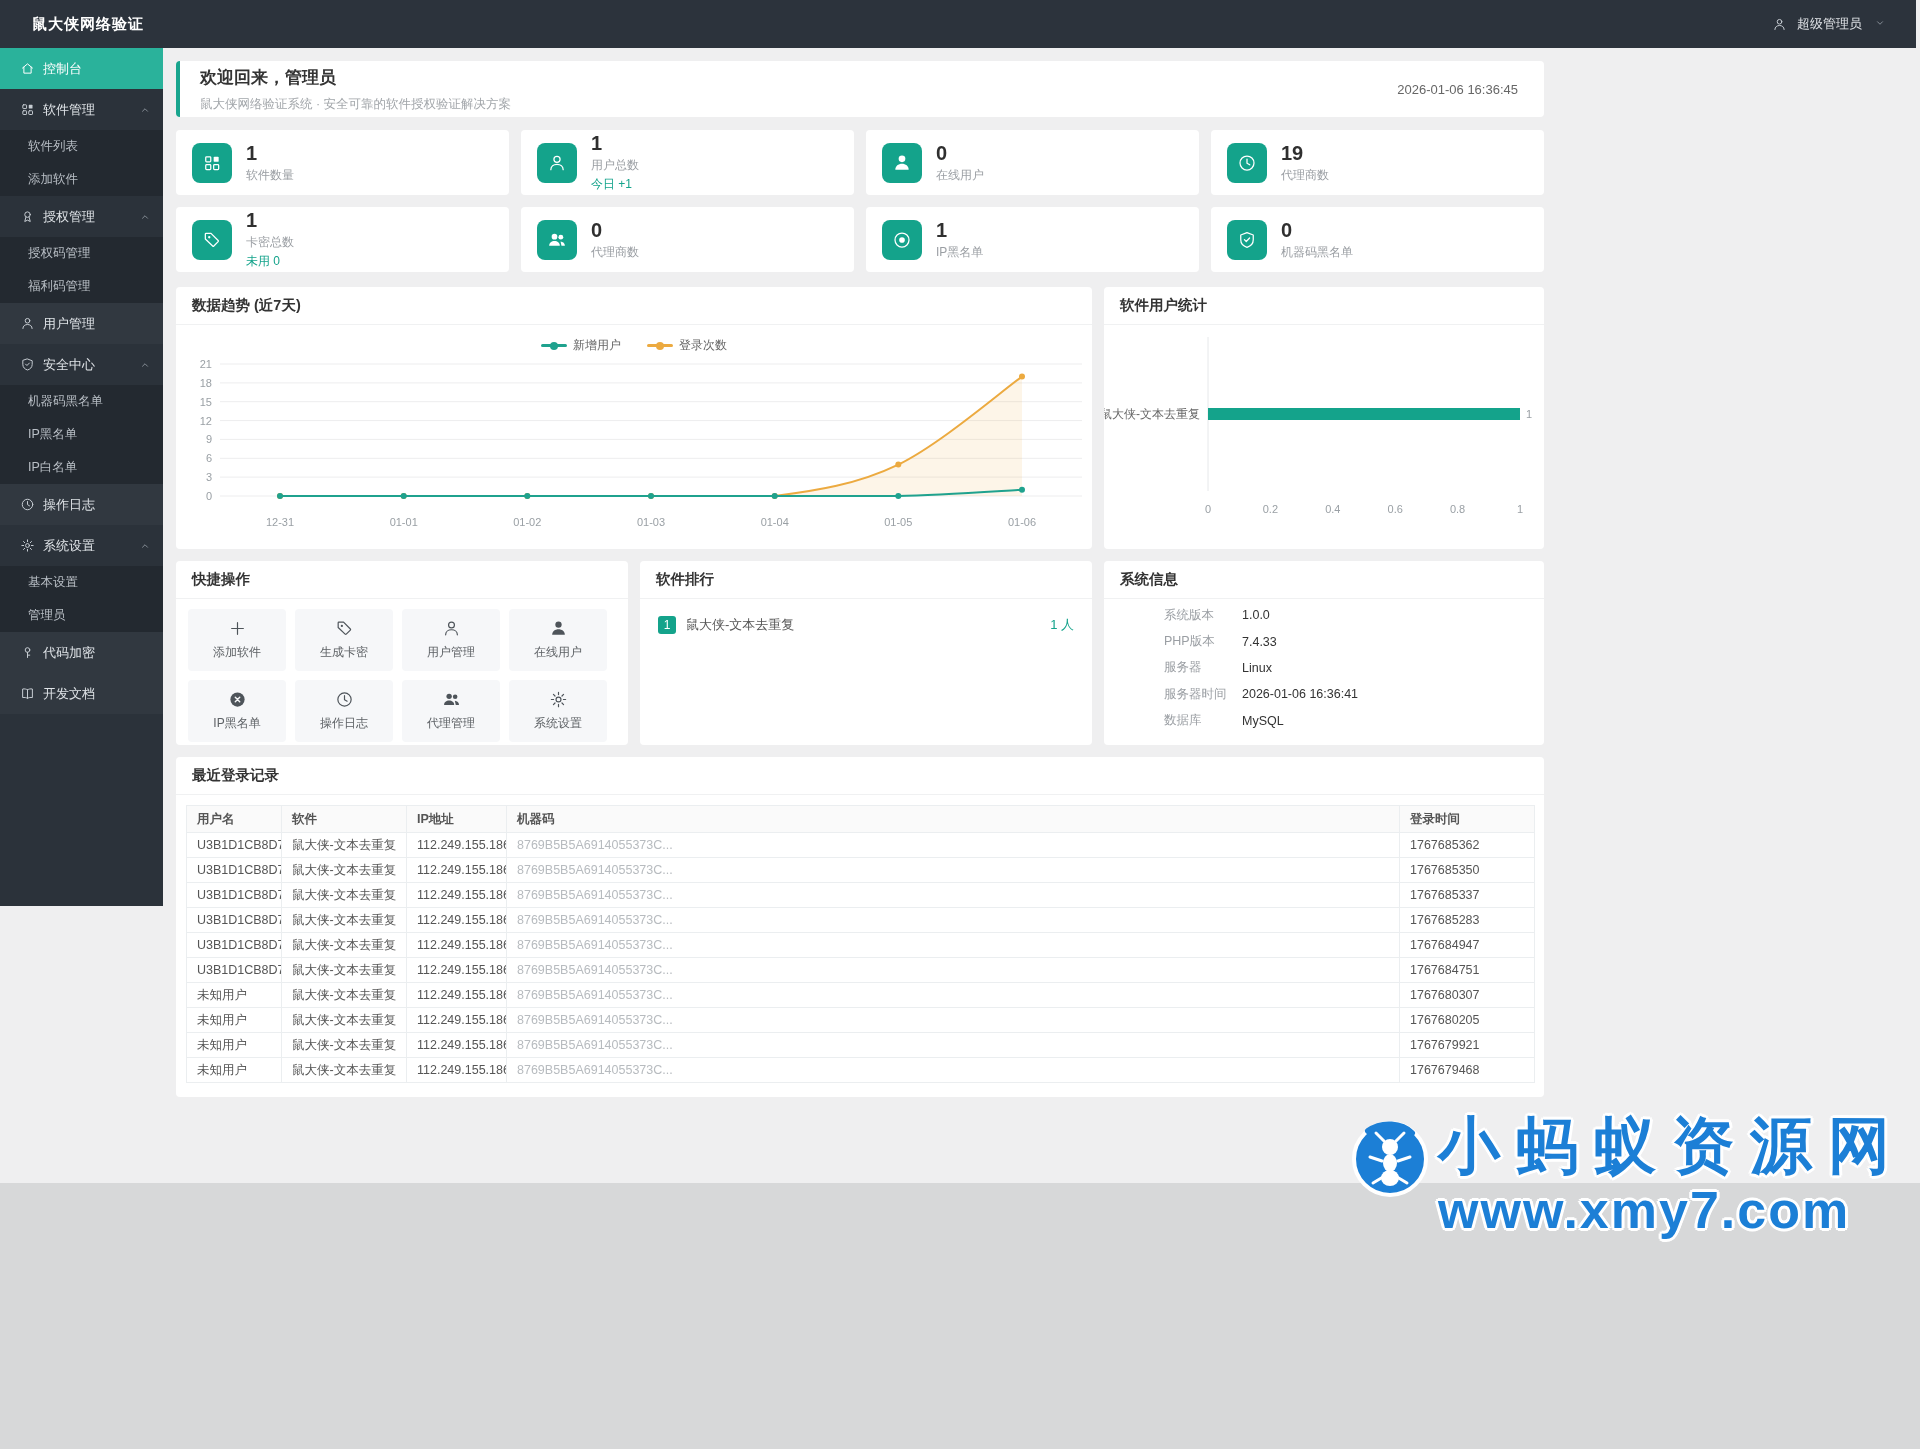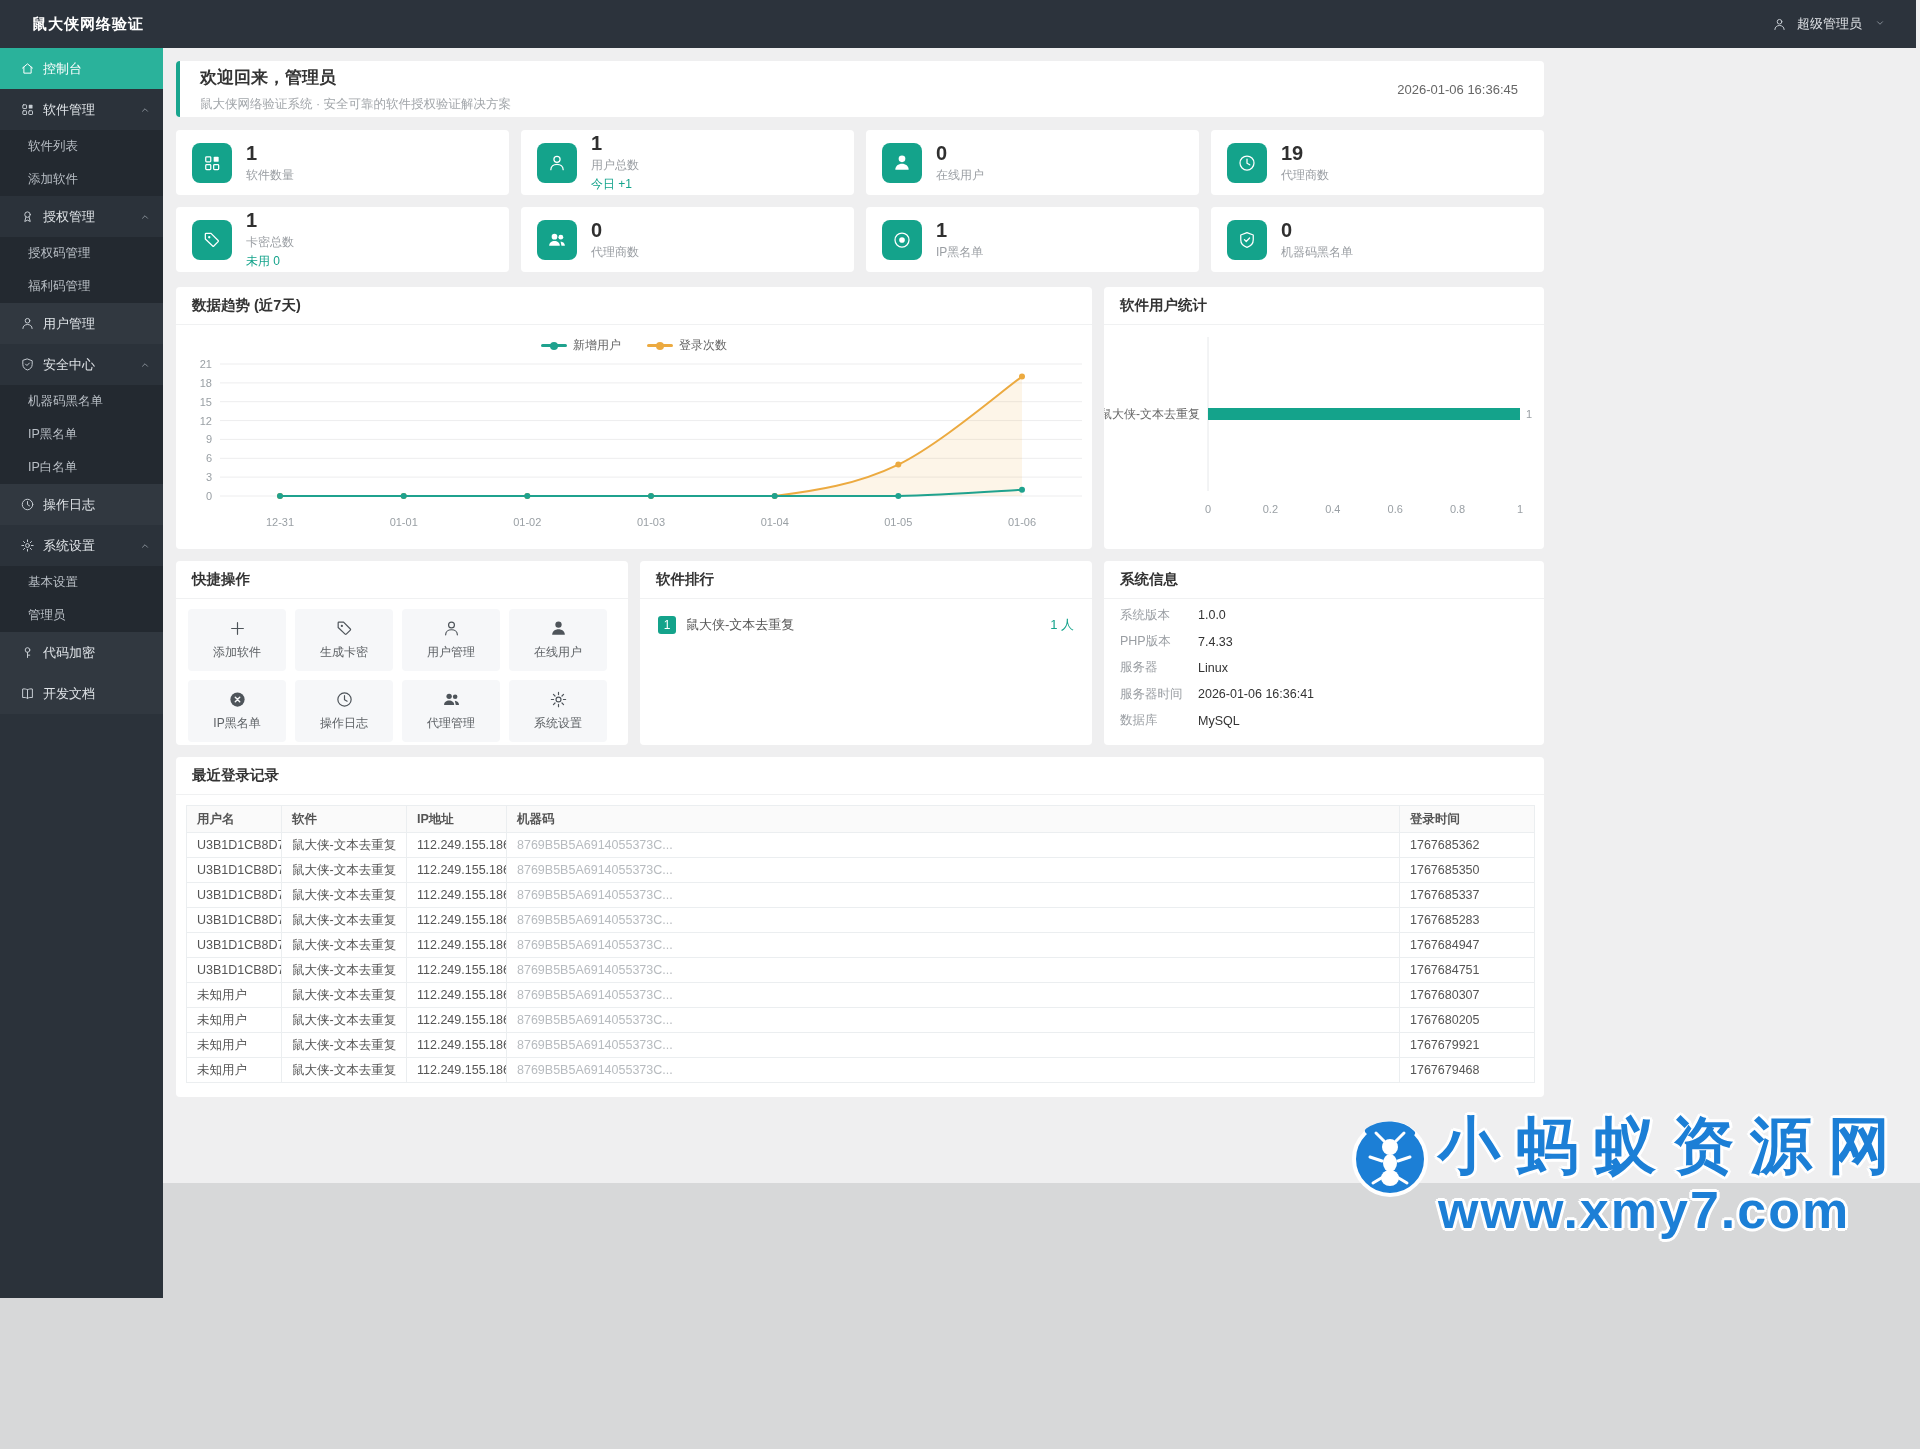--- a/index.html
+++ b/index.html
@@ -7,21 +7,21 @@
   body { font-family:"Liberation Sans","DejaVu Sans",sans-serif; background:#d7d8d9; position:relative; overflow:hidden; color:#333; }
   .app { position:absolute; left:0; top:0; width:1920px; height:1183px; background:#efeff0; }
 
   
   .topbar { position:absolute; left:0; top:0; width:1916px; height:48px; background:#2c333c; display:flex; align-items:center; justify-content:space-between; padding:0 30px 0 32px; z-index:5; }
   .brand { color:#fff; font-size:15px; font-weight:bold; letter-spacing:1px; }
   .user-menu { display:flex; align-items:center; gap:10px; color:#dfe2e6; font-size:13px; cursor:pointer; }
   .user-menu .chev { color:#9aa2ab; margin-left:2px; }
 
   
-  .sidebar { position:absolute; left:0; top:48px; width:163px; height:1250px; background:#2b323a; z-index:4; }
+  .sidebar { position:absolute; left:0; top:48px; width:163px; height:858px; background:#2b323a; z-index:4; }
   .side-item,.side-group { height:41px; display:flex; align-items:center; gap:8px; padding:0 12px 0 20px; color:#dfe3e7; font-size:13px; cursor:pointer; position:relative; }
   .side-item { background:#313840; }
   .side-group { background:#2b323a; }
   .side-sub { height:33px; display:flex; align-items:center; padding:0 12px 0 28px; background:#232930; color:#b9bfc6; font-size:12.5px; cursor:pointer; }
   .side-item.active { background:#2ab29b; color:#fff; }
   .side-item.active .s-icon { color:#fff; }
   .s-icon { color:#c6ccd2; display:flex; align-items:center; }
   .s-chev { margin-left:auto; color:#99a1a9; display:flex; align-items:center; }
   .s-label { white-space:nowrap; }
 
@@ -64,21 +64,21 @@
   .qa-grid { display:grid; grid-template-columns:repeat(4,98px); gap:9px; padding:10px 12px 0; }
   .qa-tile { background:#f6f7f9; border-radius:4px; height:62px; display:flex; flex-direction:column; align-items:center; justify-content:center; gap:6px; cursor:pointer; }
   .qa-tile .qa-icon { color:#4e545a; display:flex; }
   .qa-tile .qa-label { font-size:12px; color:#5d6165; }
   .rank-row { display:flex; align-items:center; gap:10px; padding:17px 18px 0 18px; }
   .rank-badge { width:18px; height:18px; border-radius:3px; background:#14a38b; color:#fff; font-size:12px; display:flex; align-items:center; justify-content:center; }
   .rank-name { font-size:13px; color:#555; }
   .rank-count { margin-left:auto; font-size:13px; color:#14a38b; }
   .sys-rows { padding:3px 16px 0; }
   .sys-row { display:flex; align-items:center; height:26.4px; font-size:12.5px; }
-  .sys-label { width:78px; color:#9a9ea3; }
+  .sys-label { width:78px; color:#9a9ea3;margin-left:44px; }
   .sys-value { color:#333; font-weight:500; }
 
   .table-card { width:1368px; padding-bottom:14px; }
   .table-wrap { padding:10px 10px 0; }
   table.logins { width:100%; border-collapse:collapse; table-layout:fixed;border-radius:15px; }
   table.logins th, table.logins td { border:1px solid #ebeef0; font-size:12.5px; padding:0 10px; height:25px; text-align:left; white-space:nowrap; overflow:hidden; }
   table.logins th { background:#fafafa; color:#555; font-weight:bold; height:27px; }
   table.logins td { color:#555; }
   table.logins td.dim { color:#b7bbbf; }
   col.c-user{width:95px;} col.c-soft{width:125px;} col.c-ip{width:100px;} col.c-mach{width:893px;} col.c-time{width:135px;}

